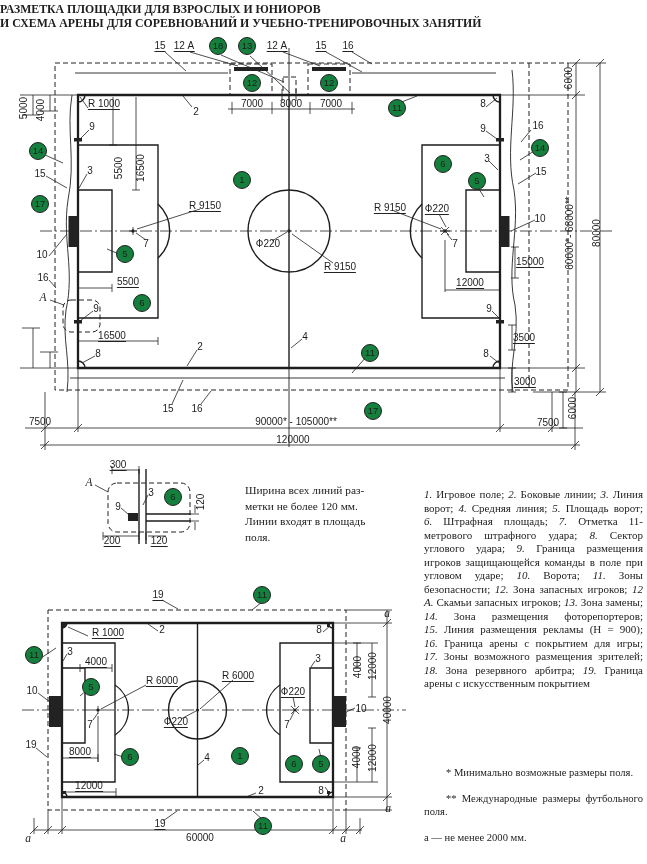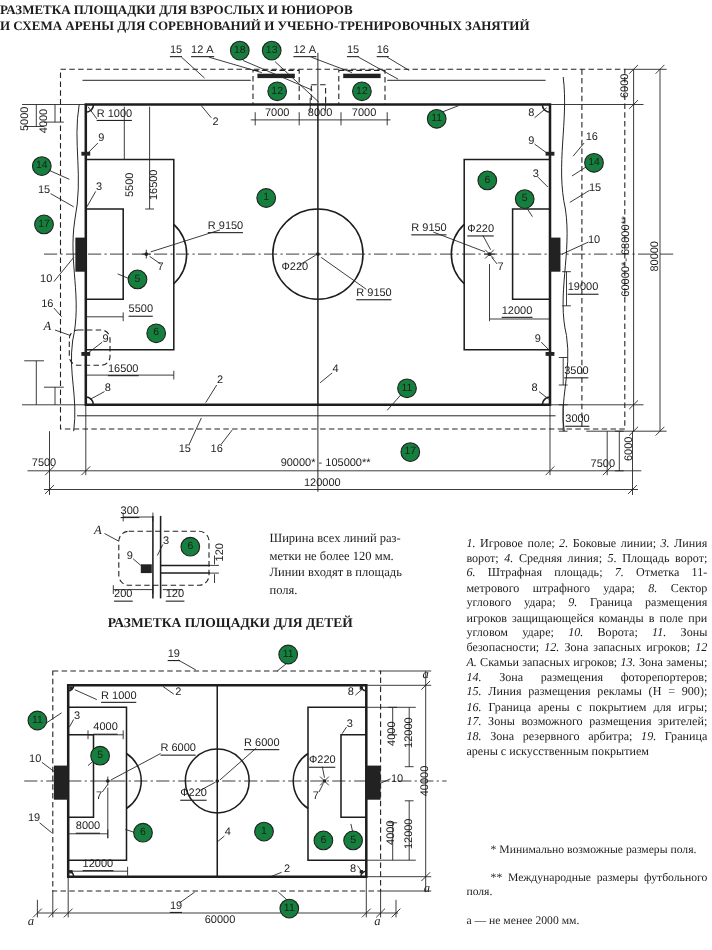--- a/index.html
+++ b/index.html
@@ -238,21 +238,21 @@
       <span class="lbl circ" style="left: 443px; top: 164px;">6</span>
       <span class="lbl circ" style="left: 477px; top: 181px;">5</span>
       <span class="lbl" style="left: 487px; top: 158px;">3</span>
       <span class="lbl" style="left: 455px; top: 243px;">7</span>
       <span class="lbl" style="left: 483px; top: 103px;">8</span>
       <span class="lbl" style="left: 483px; top: 128px;">9</span>
       <span class="lbl" style="left: 538px; top: 125px;">16</span>
       <span class="lbl circ" style="left: 540px; top: 148px;">14</span>
       <span class="lbl" style="left: 541px; top: 171px;">15</span>
       <span class="lbl" style="left: 540px; top: 218px;">10</span>
-      <span class="lbl und" style="left: 530px; top: 262px;">19000</span>
+      <span class="lbl und" style="left: 530px; top: 262px;">15000</span>
       <span class="lbl und" style="left: 470px; top: 283px;">12000</span>
       <span class="lbl" style="left: 489px; top: 308px;">9</span>
       <span class="lbl und" style="left: 524px; top: 338px;">3500</span>
       <span class="lbl" style="left: 486px; top: 353px;">8</span>
       <span class="lbl und" style="left: 525px; top: 382px;">3000</span>
       <span class="lbl circ" style="left: 370px; top: 353px;">11</span>
       <span class="lbl" style="left: 200px; top: 346px;">2</span>
       <span class="lbl" style="left: 305px; top: 336px;">4</span>
       <span class="lbl rot" style="left: 568px; top: 78px;">6000</span>
       <span class="lbl rot" style="left: 569px; top: 233px;">60000*- 68000**</span>
@@ -317,21 +317,20 @@
       <span class="lbl rot" style="left: 387px; top: 710px;">40000</span>
       <span class="lbl ital" style="left: 387px; top: 613px;">а</span>
       <span class="lbl ital" style="left: 388px; top: 808px;">а</span>
     </div>
 
   <div class="note">Ширина всех линий раз-
 метки не более 120 мм.
 Линии входят в площадь
 поля.</div>
 
-  <div class="children-title">РАЗМЕТКА ПЛОЩАДКИ ДЛЯ ДЕТЕЙ</div>
 
   <div class="legend" id="legend"><i>1.</i>&nbsp;Игровое поле; <i>2.</i>&nbsp;Боковые линии; <i>3.</i>&nbsp;Линия ворот; <i>4.</i>&nbsp;Средняя линия; <i>5.</i>&nbsp;Площадь ворот; <i>6.</i>&nbsp;Штрафная площадь; <i>7.</i>&nbsp;Отметка 11-метрового штрафного удара; <i>8.</i>&nbsp;Сектор углового удара; <i>9.</i>&nbsp;Граница размещения игроков защищающейся команды в поле при угловом ударе; <i>10.</i>&nbsp;Ворота; <i>11.</i>&nbsp;Зоны безопасности; <i>12.</i>&nbsp;Зона запасных игроков; <i>12 А.</i>&nbsp;Скамьи запасных игроков; <i>13.</i>&nbsp;Зона замены; <i>14.</i>&nbsp;Зона размещения фоторепортеров; <i>15.</i>&nbsp;Линия размещения рекламы (Н = 900); <i>16.</i>&nbsp;Граница арены с покрытием для игры; <i>17.</i>&nbsp;Зоны возможного размещения зрителей; <i>18.</i>&nbsp;Зона резервного арбитра; <i>19.</i>&nbsp;Граница арены с искусственным покрытием</div>
 
   <div class="footnote fn2">** Международные размеры футбольного поля.</div>
   <div class="footnote fn1">* Минимально возможные размеры поля.</div>
   <div class="footnote fn3">а — не менее 2000 мм.</div>
 
 </div>
 
 </body></html>

